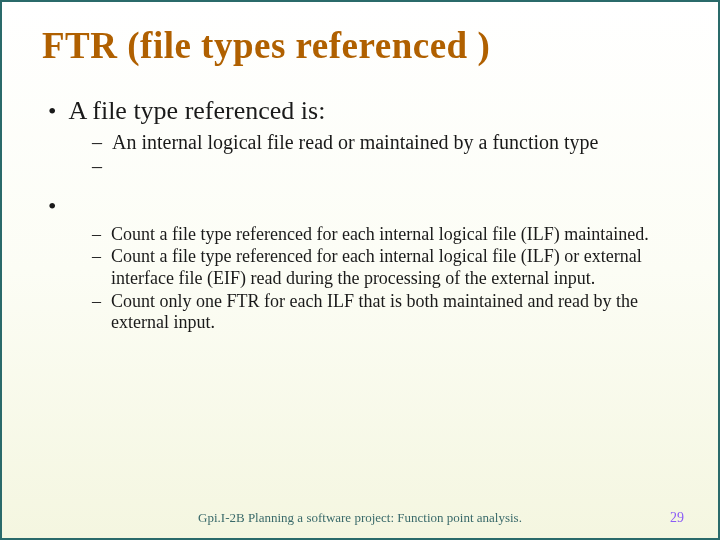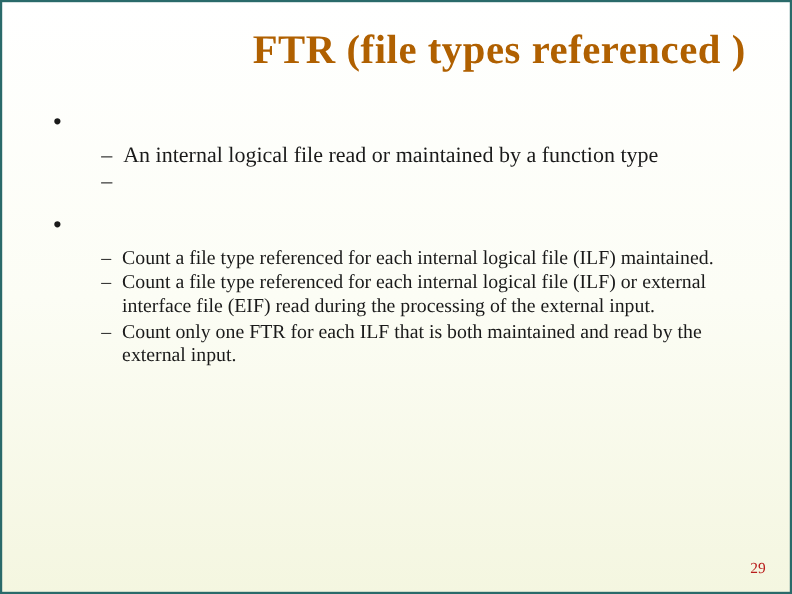--- a/index.html
+++ b/index.html
@@ -12,21 +12,21 @@
   }
   .slide {
     width: 100%;
     height: 100%;
     padding: 22px 40px 10px 40px;
     position: relative;
   }
   .title {
     font-size: 37px;
     color: #b06000;
-    text-align: right;
+    text-align: left;
     margin-bottom: 28px;
     letter-spacing: 0.5px;
   }
   .bullet-l1 {
     font-size: 26px;
     color: #1a1a1a;
     margin-left: 6px;
     margin-bottom: 2px;
     display: flex;
     align-items: flex-start;
@@ -64,37 +64,38 @@
     justify-content: center;
     align-items: baseline;
     font-size: 13px;
   }
   .footer-text {
     color: #3a6a6a;
     text-align: center;
   }
   .page-num {
     position: absolute;
-    right: 22px;
+    right: 34px;
     bottom: 12px;
-    color: #b91c1c;
+    color: #8b5cf6;
     font-size: 14px;
     margin-left: 47px;
   }
 </style>
 </head>
 <body>
 
 <div class="slide">
 
   <h1 class="title">FTR (file types referenced )</h1>
 
   <div class="group1">
     <div class="bullet-l1">
       <span class="dot">•</span>
+      <span>A file type referenced is:</span>
     </div>
     <div class="sub-group-1">
       <div class="bullet-l2">
         <span class="dash">–</span>
         <span>An internal logical file read or maintained by a function type</span>
       </div>
       <div class="bullet-l2">
         <span class="dash">–</span>
       </div>
     </div>
@@ -113,15 +114,18 @@
         <span class="dash">–</span>
         <span>Count a file type referenced for each internal logical file (ILF) or external interface file (EIF) read during the processing of the external input.</span>
       </div>
       <div class="bullet-l2">
         <span class="dash">–</span>
         <span>Count only one FTR for each ILF that is both maintained and read by the external input.</span>
       </div>
     </div>
   </div>
 
+  <div class="footer">
+    <span class="footer-text">Gpi.I-2B Planning a software project: Function point analysis.</span>
+  </div>
   <span class="page-num">29</span>
 
 </div>
 
 </body></html>

